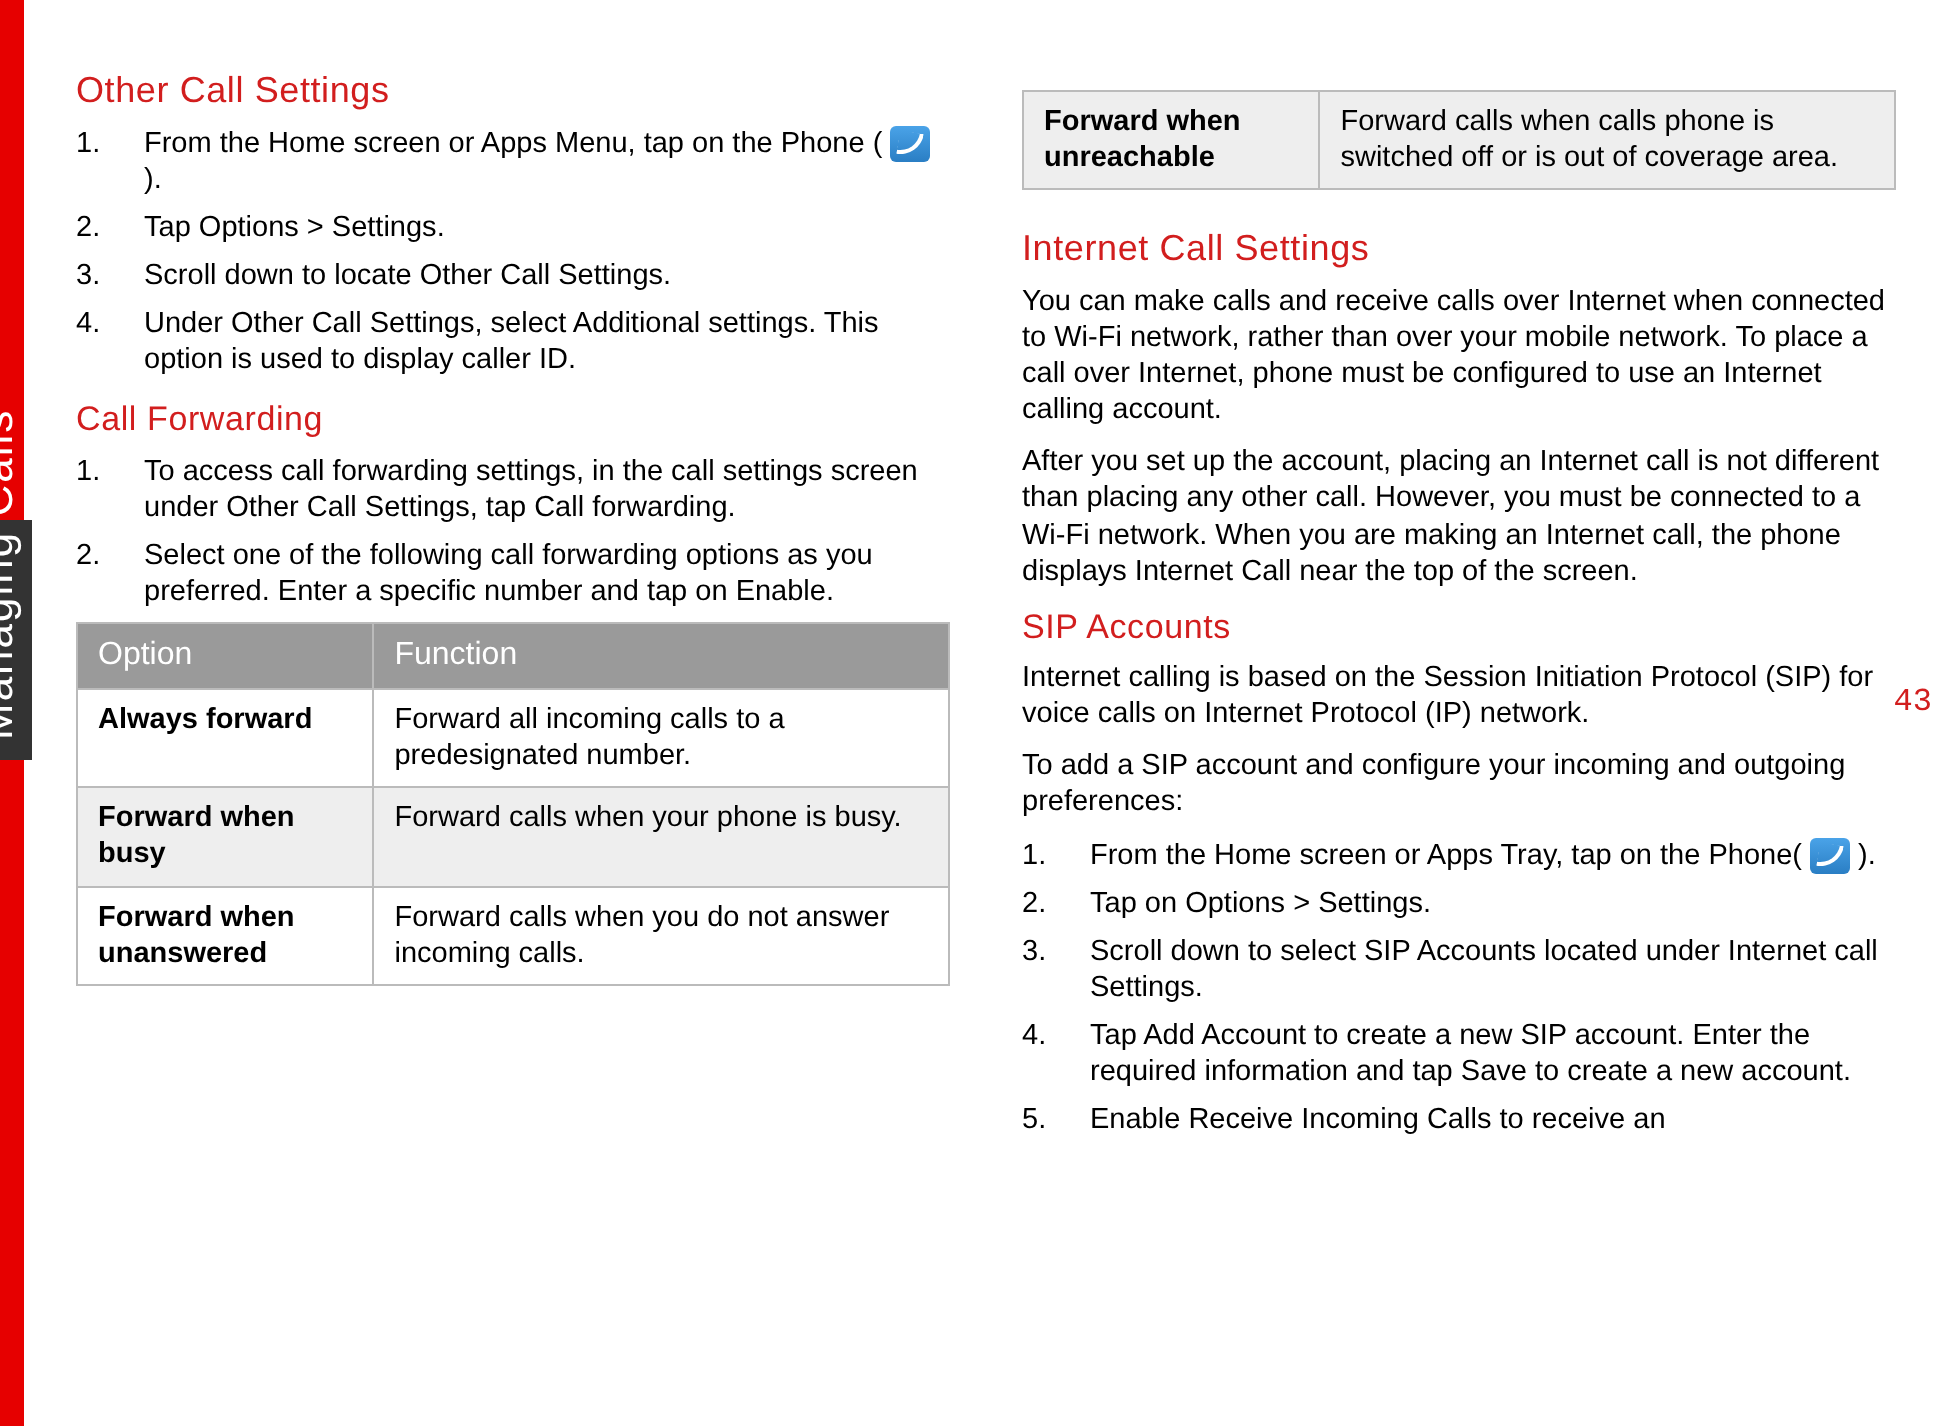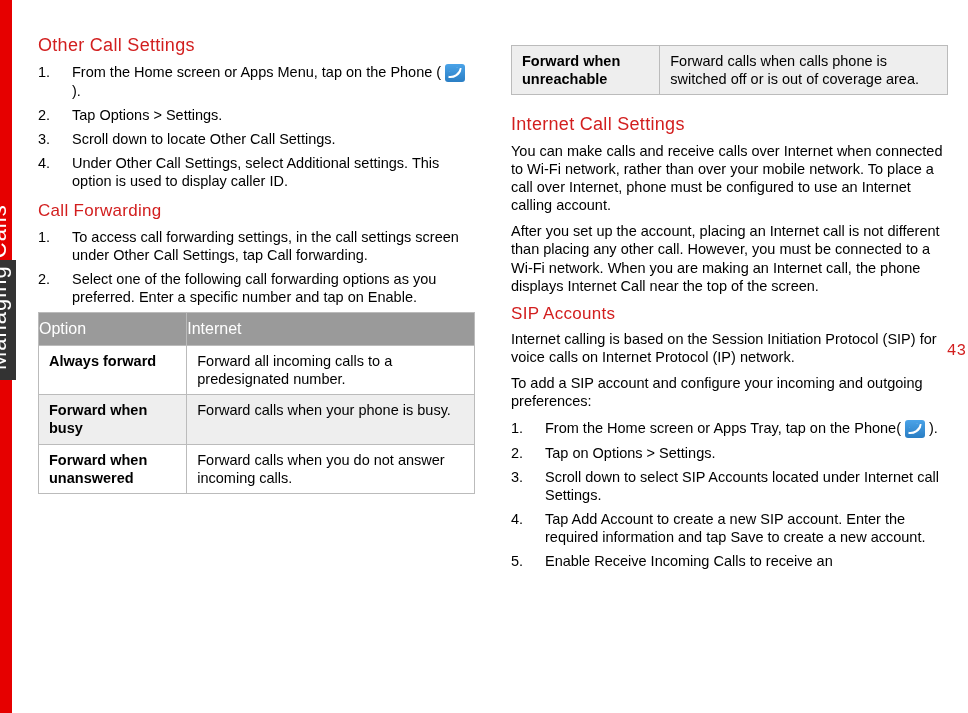--- a/index.html
+++ b/index.html
@@ -52,21 +52,21 @@
   }
   .phoneicon::after {
     content: ""; position: absolute; left: 4px; top: 3px; width: 10px; height: 10px;
     border: 2px solid #fff; border-left: none; border-top: none;
     border-radius: 0 0 14px 0; transform: rotate(10deg);
   }
 
   table.opt { width: 100%; border-collapse: collapse; margin-top: 6px; }
   table.opt th {
     background: #9a9a9a; color: #fff; text-align: left; font-weight: normal;
-    font-size: 16px; padding: 6px 0; border: 1px solid #bbb;
+    font-size: 16px; padding: 6px 10px; border: 1px solid #bbb;
   }
   table.opt td { padding: 6px 10px; border: 1px solid #bbb; vertical-align: top; font-size: 14.5px; }
   table.opt td.optname { font-weight: bold; width: 34%; }
   table.opt tr.shade td { background: #eee; }
 
   .pagenum {
     position: absolute; right: 2px; top: 342px;
     color: #d21e1e; font-size: 16px;
     font-family: Liberation Mono, monospace;
     margin-left: 12px;
@@ -112,21 +112,21 @@
           <li>
             <span class="num">2.</span>
             <span class="body"><span>Select one of the following call forwarding options as you preferred. Enter a specific number and tap on </span><b>Enable</b><span>.</span></span>
           </li>
         </ol>
 
       <table class="opt">
         <thead>
           <tr>
             <th>Option</th>
-            <th>Internet</th>
+            <th>Function</th>
           </tr>
         </thead>
         <tbody id="left-table-body">
             <tr>
               <td class="optname">Always forward</td>
               <td>Forward all incoming calls to a predesignated number.</td>
             </tr>
             <tr class="shade">
               <td class="optname">Forward when busy</td>
               <td>Forward calls when your phone is busy.</td>

